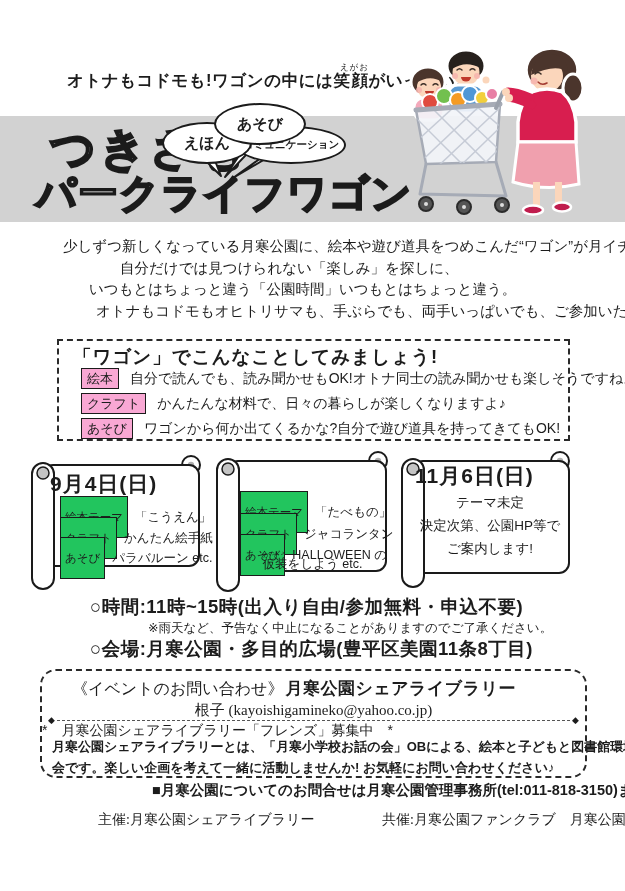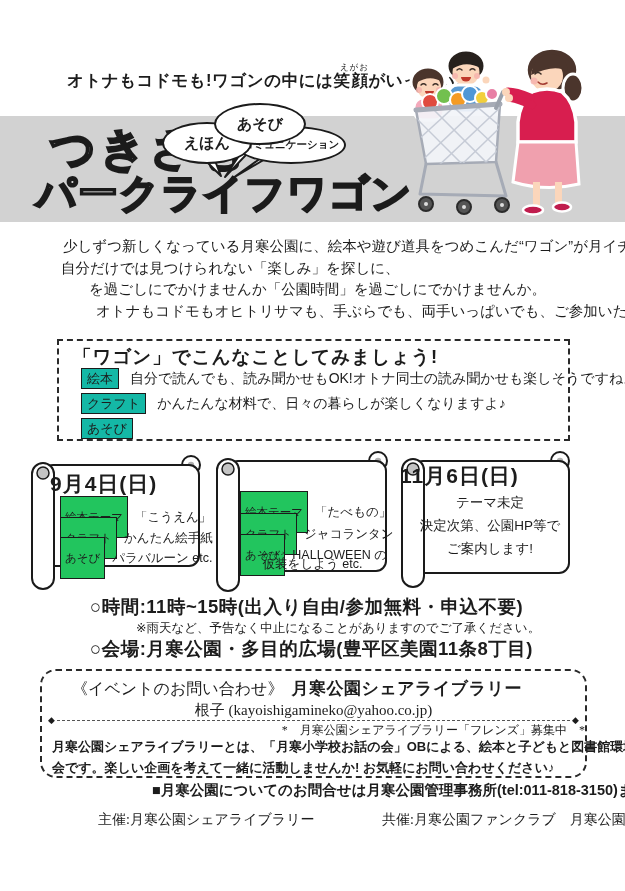--- a/index.html
+++ b/index.html
@@ -20,56 +20,56 @@
           align-items:center;justify-content:center;font-weight:700;white-space:nowrap;}
   .b1{left:162px;top:122px;width:86px;height:38px;font-size:15px;z-index:5;}
   .b2{left:214px;top:103px;width:88px;height:38px;font-size:15px;z-index:6;}
   .b3{left:236px;top:126px;width:106px;height:34px;font-size:10.5px;z-index:4;}
   .illo{left:406px;top:30px;z-index:7;}
 
   
   .intro{left:0;top:236px;width:625px;}
   .intro div{font-size:14.5px;line-height:21.5px;white-space:nowrap;}
   .intro .l1{padding-left:63px;}
-  .intro .l2{padding-left:61px;}
+  .intro .l2{padding-left:90px;margin-left:30px;}
   .intro .l3{padding-left:89px;}
   .intro .l4{padding-left:96px;}
 
   
   .dashbox{left:57px;top:339px;width:509px;height:98px;border:2px dashed #2a2a2a;}
   .dashbox .ttl{position:absolute;left:14px;top:3px;font-size:18.5px;font-weight:800;letter-spacing:1px;white-space:nowrap;}
   .act-row{position:absolute;left:22px;display:flex;align-items:center;gap:11px;white-space:nowrap;}
-  .tag{border:1.6px solid #1b1b1b;padding:0 5px;font-size:13px;line-height:19px;background:#14b8a6;}
+  .tag{border:1.6px solid #1b1b1b;padding:0 5px;font-size:13px;line-height:19px;background:#f9a8d4;}
   .act-row .txt{font-size:14px;}
 
   
   .s-date{position:absolute;font-size:21px;font-weight:800;text-align:left;letter-spacing:1px;white-space:nowrap;}
   .s-row{position:absolute;display:flex;align-items:center;gap:7px;white-space:nowrap;}
   .s-tag{border:1.5px solid #1b1b1b;padding:12px 4px;font-size:11.5px;line-height:16px;background:#22c55e;}
   .s-val{font-size:12.5px;}
   .s-line{position:absolute;font-size:13.5px;text-align:center;white-space:nowrap;}
   .s-line ruby rt{font-size:7px;}
 
   
   .time-line{left:90px;top:594px;font-size:18.5px;font-weight:600;letter-spacing:.5px;white-space:nowrap;}
-  .note{left:136px;top:620px;font-size:12.5px;white-space:nowrap;}
+  .note{left:148px;top:620px;font-size:12.5px;white-space:nowrap;}
   .venue-line{left:90px;top:636px;font-size:18.5px;font-weight:600;letter-spacing:.5px;white-space:nowrap;}
 
   
   .contact{left:40px;top:669px;width:543px;height:105px;border:2px dashed #2a2a2a;border-radius:16px;}
   .c-title{position:absolute;left:30px;top:6px;display:flex;align-items:baseline;white-space:nowrap;}
   .c-pre{font-size:16px;}
-  .c-org{font-size:17px;font-weight:800;margin-left:8px;letter-spacing:.5px;}
+  .c-org{font-size:17px;font-weight:800;margin-left:2px;letter-spacing:.5px;}
   .c-person{position:absolute;left:0;top:30px;width:100%;text-align:center;
             font-family:"Liberation Serif","DejaVu Serif",serif;font-size:15px;}
   .c-div{position:absolute;left:6px;right:6px;top:45px;display:flex;align-items:center;}
   .c-div .dline{flex:1;border-top:1.6px dashed #555;margin:0 2px;}
   .dm{font-size:9px;line-height:9px;}
-  .c-recruit{position:absolute;left:0;top:51px;width:100%;text-align:right;
-             font-family:Liberation Serif, serif;font-size:12px;white-space:nowrap;}
+  .c-recruit{position:absolute;left:0;top:51px;width:100%;text-align:left;
+             font-family:Liberation Sans, sans-serif;font-size:14px;white-space:nowrap;}
   .c-desc{position:absolute;left:10px;font-size:13px;font-weight:600;white-space:nowrap;}
 
   
   .park-line{left:152px;top:781px;font-size:14.5px;font-weight:700;white-space:nowrap;}
   .org-line{left:98px;top:811px;font-family:"Liberation Serif","DejaVu Serif",serif;font-size:14px;white-space:nowrap;}
   .org-line .sp1{margin-right:64px;}
 </style>
 </head>
 <body>
 
@@ -174,36 +174,37 @@
     <path d="M112,112 L107,152 Q140,162 173,154 L170,112 Z" fill="#f0a0ae" stroke="#fff" stroke-width="3"></path>
     <rect x="127" y="152" width="7" height="24" fill="#fbd6bb"></rect>
     <rect x="149" y="152" width="7" height="22" fill="#fbd6bb"></rect>
     <ellipse cx="127" cy="180" rx="10" ry="4.5" fill="#c01d4e" stroke="#fff" stroke-width="2.5"></ellipse>
     <ellipse cx="156" cy="177" rx="9" ry="4.5" fill="#c01d4e" stroke="#fff" stroke-width="2.5"></ellipse>
   </svg>
 
   <div class="abs intro">
     <div class="l1">少しずつ新しくなっている月寒公園に、絵本や遊び道具をつめこんだ“ワゴン”が月イチで登場!</div>
     <div class="l2">自分だけでは見つけられない「楽しみ」を探しに、</div>
-    <div class="l3">を過ごしにでかけませんか「公園時間」を過ごしにでかけませんか。</div>
+    <div class="l3">いつもとはちょっと違う「公園時間」いつもとはちょっと違う。</div>
     <div class="l4">オトナもコドモもオヒトリサマも、手ぶらでも、両手いっぱいでも、ご参加いただけます。</div>
   </div>
 
   <div class="abs dashbox">
     <div class="ttl">「ワゴン」でこんなことしてみましょう!</div>
     <div class="act-row" style="top:27px;">
       <span class="tag">絵本</span>
       <span class="txt">自分で読んでも、読み聞かせもOK!オトナ同士の読み聞かせも楽しそうですね。</span>
     </div>
     <div class="act-row" style="top:52px;">
       <span class="tag">クラフト</span>
       <span class="txt">かんたんな材料で、日々の暮らしが楽しくなりますよ♪</span>
     </div>
     <div class="act-row" style="top:77px;">
       <span class="tag">あそび</span>
+      <span class="txt">ワゴンから何か出てくるかな?自分で遊び道具を持ってきてもOK!</span>
     </div>
   </div>
 
   <svg class="abs" style="left:30px;top:452px;" width="176" height="146" viewBox="0 0 176 146">
     <circle cx="161" cy="13" r="9" fill="#fff" stroke="#1a1a1a" stroke-width="2"></circle>
     <circle cx="161" cy="13" r="3.2" fill="#b0b0b0"></circle>
     <rect x="13" y="13" width="156" height="101" rx="10" fill="#fff" stroke="#1a1a1a" stroke-width="2"></rect>
     <rect x="2" y="11" width="22" height="126" rx="11" fill="#fff" stroke="#1a1a1a" stroke-width="2"></rect>
     <circle cx="13" cy="21" r="6" fill="#c4c4c4" stroke="#1a1a1a" stroke-width="1.5"></circle>
   </svg>
@@ -242,21 +243,21 @@
   </div>
   <div class="s-line" style="left:250px;top:551px;width:125px;font-size:12.5px;"><ruby><span>仮装</span><rt>かそう</rt></ruby><span>をしよう etc.</span></div>
 
   <svg class="abs" style="left:400px;top:448px;" width="178" height="146" viewBox="0 0 178 146">
     <circle cx="160" cy="13" r="9" fill="#fff" stroke="#1a1a1a" stroke-width="2"></circle>
     <circle cx="160" cy="13" r="3.2" fill="#b0b0b0"></circle>
     <rect x="13" y="13" width="156" height="112" rx="10" fill="#fff" stroke="#1a1a1a" stroke-width="2"></rect>
     <rect x="2" y="11" width="22" height="128" rx="11" fill="#fff" stroke="#1a1a1a" stroke-width="2"></rect>
     <circle cx="13" cy="21" r="6" fill="#c4c4c4" stroke="#1a1a1a" stroke-width="1.5"></circle>
   </svg>
-  <div class="abs s-date" style="left:400px;top:462px;width:150px;">11月6日(日)</div>
+  <div class="abs s-date" style="left:415px;top:462px;width:150px;">11月6日(日)</div>
   <div class="s-line" style="left:410px;top:517px;width:160px;">決定次第、公園HP等で</div>
   <div class="s-line" style="left:410px;top:494px;width:160px;">テーマ未定</div>
   <div class="s-line" style="left:410px;top:540px;width:160px;">ご案内します!</div>
 
   <div class="abs time-line">○時間:11時~15時(出入り自由/参加無料・申込不要)</div>
   <div class="abs note">※雨天など、予告なく中止になることがありますのでご了承ください。</div>
   <div class="abs venue-line">○会場:月寒公園・多目的広場(豊平区美園11条8丁目)</div>
 
   <div class="abs contact">
     <div class="c-title">

